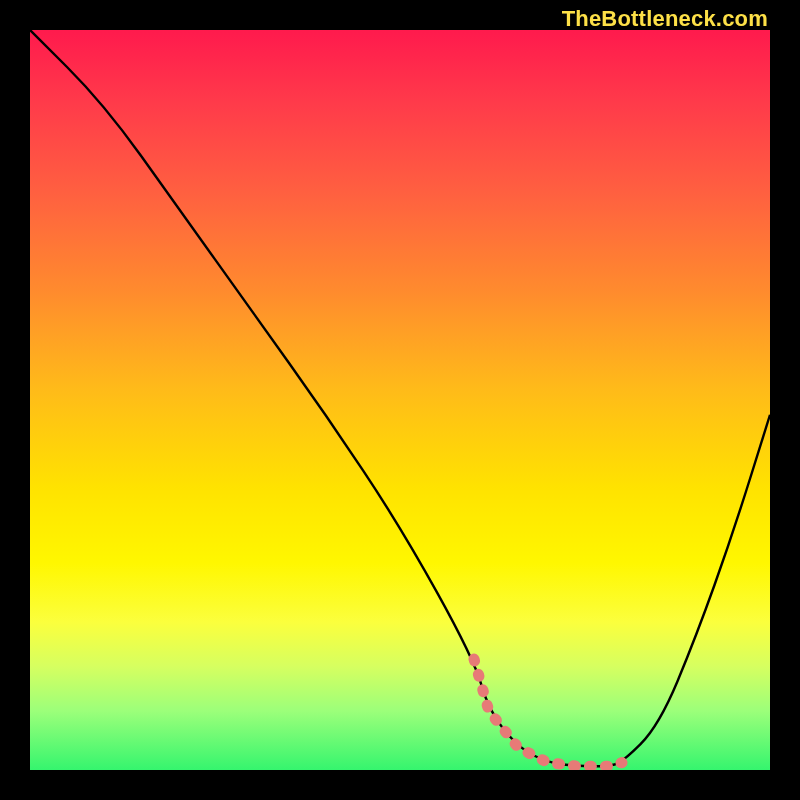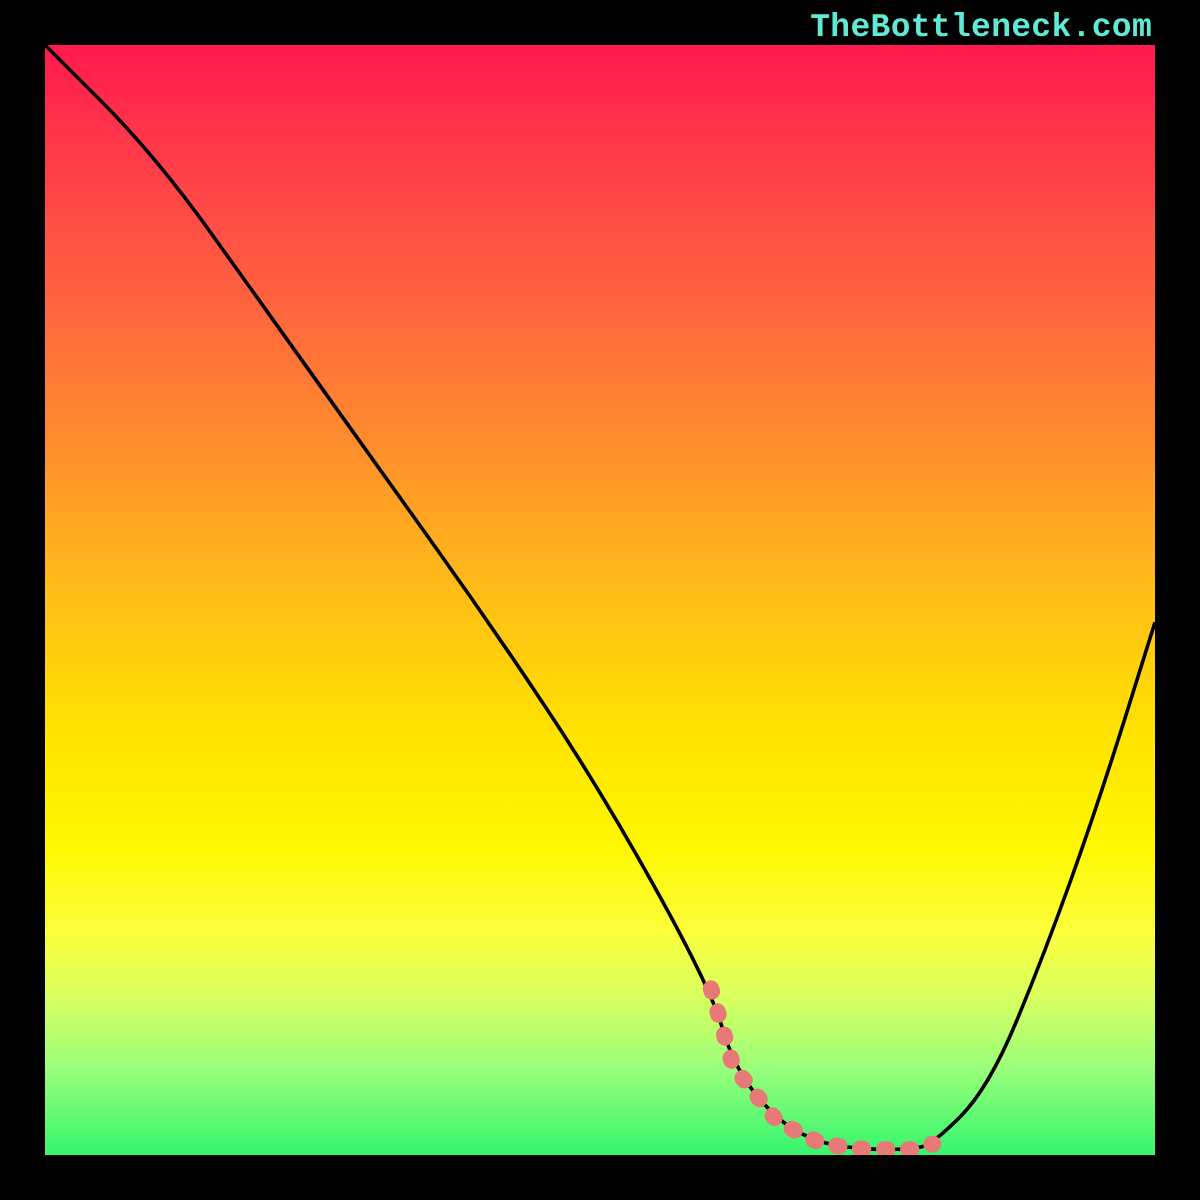--- a/index.html
+++ b/index.html
@@ -43,24 +43,24 @@
     position: absolute;
     left: 0;
     top: 0;
     width: 740px;
     height: 740px;
   }
   .watermark {
     position: absolute;
     top: 6px;
     right: 32px;
-    font-family: Liberation Mono, monospace;
+    font-family: Liberation Sans, sans-serif;
     font-size: 22px;
     font-weight: 600;
-    color: #5eead4;
+    color: #fde047;
     letter-spacing: 0.2px;
   }
 </style>
 </head>
 <body>
 
 <div class="frame">
   <div class="plot">
     <svg class="curve" viewBox="0 0 740 740" preserveAspectRatio="none">
       <path fill="none" stroke="#000" stroke-width="2.4" d="M 0.0 0.0 Q 0.0 0.0 37.0 37.0 Q 74.0 74.0 111.0 125.8 Q 148.0 177.6 185.0 229.4 Q 222.0 281.2 259.0 333.0 Q 296.0 384.8 333.0 440.3 Q 370.0 495.8 407.0 562.4 Q 444.0 629.0 451.4 654.9 Q 458.8 680.8 473.6 699.3 Q 488.4 717.8 503.2 725.2 Q 518.0 732.6 532.8 734.5 Q 547.6 736.3 562.4 736.3 Q 577.2 736.3 584.6 734.5 Q 592.0 732.6 610.5 714.1 Q 629.0 695.6 647.5 651.2 Q 666.0 606.8 684.5 555.0 Q 703.0 503.2 721.5 444.0 L 740.0 384.8"></path>

